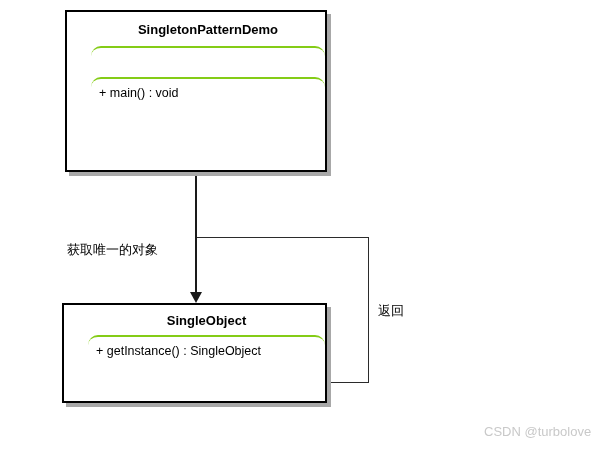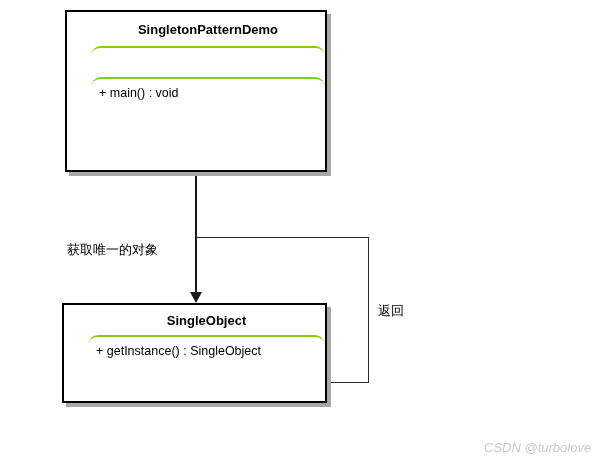--- a/index.html
+++ b/index.html
@@ -120,15 +120,15 @@
     </div>
   </div>
 
   <div class="uml-class" style="left:62px; top:303px; width:265px; height:100px;">
     <div class="uml-compartment uml-name" style="height:30px;">SingleObject</div>
     <div class="uml-compartment uml-members" style="height:77px;">
       <div class="uml-member-line">+ getInstance() : SingleObject</div>
     </div>
   </div>
 
-  <div class="watermark" style="left:484px; top:440px;font-style:italic;">CSDN @turbolove</div>
+  <div class="watermark" style="left:484px; top:424px;">CSDN @turbolove</div>
 
 </div>
 
 </body></html>

